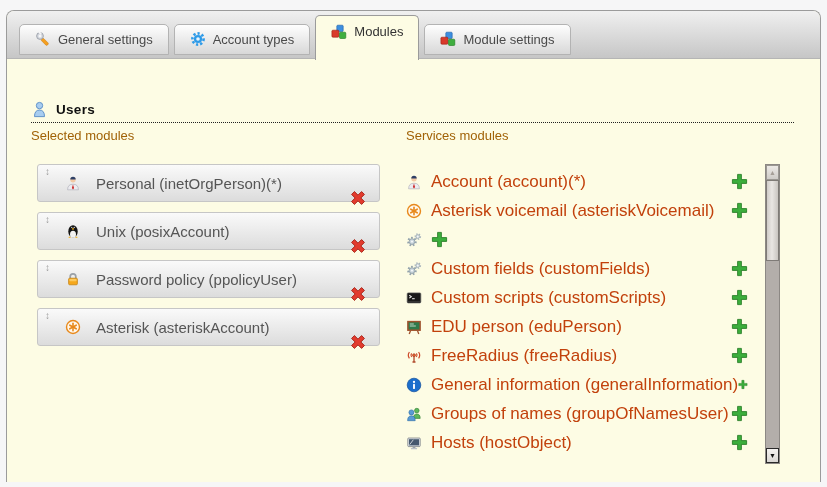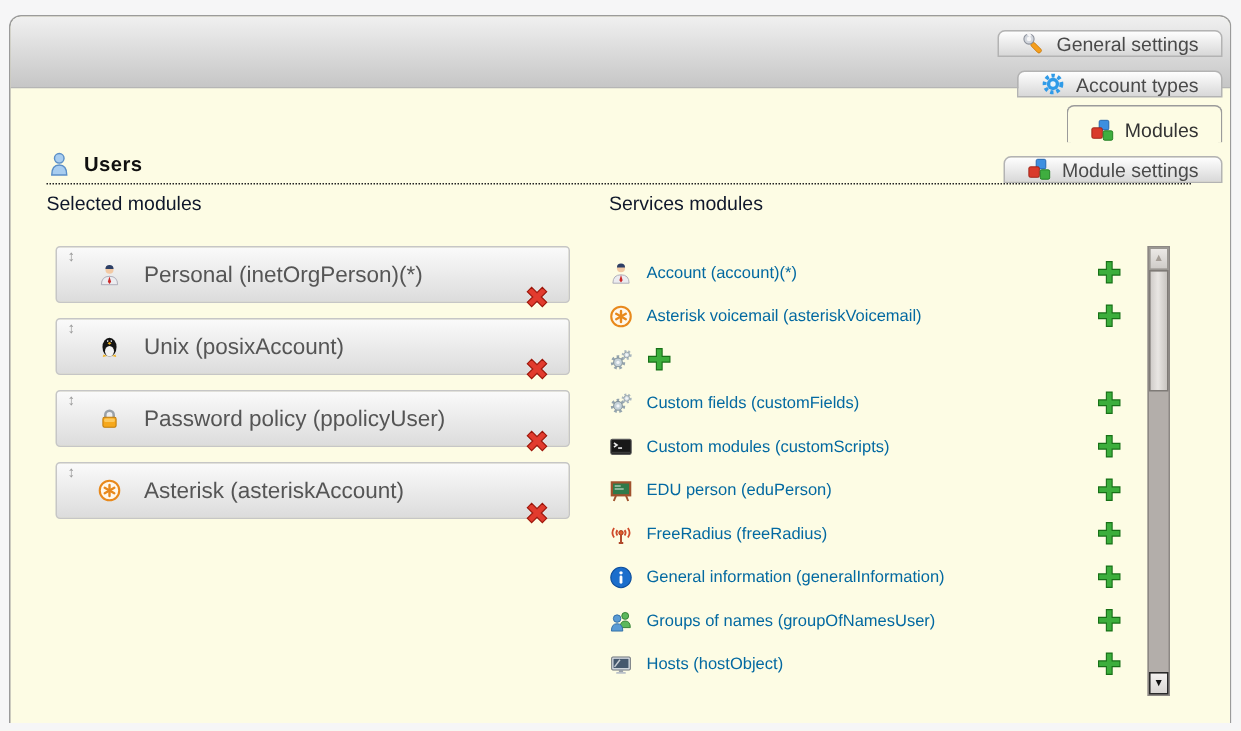--- a/index.html
+++ b/index.html
@@ -4,56 +4,56 @@
 <style>
   *{box-sizing:border-box;margin:0;padding:0}
   html,body{width:827px;height:487px;overflow:hidden;background:#f6f6f7;
     font-family:"Liberation Sans",sans-serif;}
   .panel{position:absolute;left:6px;top:10px;width:815px;height:472px;
     background:#fdfce4;border:1px solid #9b9b9b;border-bottom:none;
     border-radius:8px 8px 0 0;}
   .tabbar{position:absolute;left:0;top:0;right:0;height:48px;
     background:linear-gradient(#f0f0f0,#c6c6c6);
     border-radius:7px 7px 0 0;border-bottom:1px solid #b5b5b5;
-    display:flex;align-items:flex-end;padding-left:12px;flex-direction:column;}
+    display:flex;align-items:center;padding-left:12px;}
   .tab{display:flex;align-items:center;gap:7px;margin-top:9px;margin-right:5px;
     height:31px;padding:0 15px;background:linear-gradient(#fefefe,#d8d8d8);
     border:1px solid #b3b3b3;border-radius:5px 5px 0 0;font-size:13px;
     color:#4a4a4a;cursor:pointer;white-space:nowrap;}
   .tab.active{margin-top:5px;height:45px;background:#fdfce4;
     border-color:#9b9b9b;border-bottom:none;position:relative;z-index:3;
     color:#333;align-items:flex-start;padding-top:8px;}
   .tab .icon{width:16px;height:16px;flex:0 0 16px}
   .icon svg{width:100%;height:100%;display:block}
 
   .users-header{position:absolute;left:24px;top:90px;right:26px;
     display:flex;align-items:center;gap:8px;padding-bottom:4px;
     border-bottom:1px dotted #222;}
   .users-header .icon{width:17px;height:17px}
   .users-title{font-size:13.5px;font-weight:bold;color:#101010;letter-spacing:.3px}
 
-  .col-heading{position:absolute;top:117px;font-size:13px;color:#0f172a}
+  .col-heading{position:absolute;top:117px;font-size:13px;color:#a16207}
   .heading-selected{left:24px}
   .heading-available{left:399px}
 
   .selected-list{position:absolute;left:30px;top:153px;width:343px;}
   .sel-item{position:relative;height:38px;margin-bottom:10px;
     background:linear-gradient(#fafafa,#dcdcdc);border:1px solid #c6c6c6;
     border-radius:3px;display:flex;align-items:center;cursor:move;}
   .drag-handle{position:absolute;left:7px;top:1px;font-size:10px;color:#9a9a9a;
     line-height:12px;cursor:ns-resize;}
   .sel-item .icon{width:16px;height:16px;margin-left:27px;flex:0 0 16px}
   .sel-label{margin-left:15px;font-size:15px;color:#555;flex:1;white-space:nowrap}
   .remove-btn{width:18px;height:18px;border:none;background:none;padding:0;
     margin-right:12px;cursor:pointer;}
 
   .avail-list{position:absolute;left:399px;top:156px;width:345px;}
   .avail-row{height:29px;display:flex;align-items:center;}
   .avail-row .icon{width:16px;height:16px;margin-right:9px;flex:0 0 16px}
-  .avail-label{font-size:11px;color:#0369a1;flex:1;white-space:nowrap}
+  .avail-label{font-size:17px;color:#c2410c;flex:1;white-space:nowrap}
   .add-btn{width:17px;height:17px;border:none;background:none;padding:0;
     cursor:pointer;margin-right:3px;}
 
   .scrollbar{position:absolute;left:758px;top:153px;width:15px;height:300px;
     background:#b3aeaa;border:1px solid #8c8884;}
   .sb-btn{position:absolute;left:0;width:13px;height:15px;
     background:linear-gradient(#ece9e6,#cfccc8);border:1px solid #8c8884;
     display:flex;align-items:center;justify-content:center;cursor:pointer;
     font-size:7px;line-height:7px;}
   .sb-up{top:0;color:#a59e97;border-color:#9a9792}
@@ -345,21 +345,21 @@
             </svg>
       </span>
     </button>
   </div>
       <div class="avail-row">
     <span class="icon avail-icon">
           <svg>
             <use href="#sym-terminal-icon"></use>
           </svg>
         </span>
-    <span class="avail-label">Custom modules (customScripts)</span>
+    <span class="avail-label">Custom scripts (customScripts)</span>
     <button class="add-btn">
       <span class="icon">
         <svg>
               <use href="#sym-green-plus-icon"></use>
             </svg>
       </span>
     </button>
   </div>
       <div class="avail-row">
     <span class="icon avail-icon">

